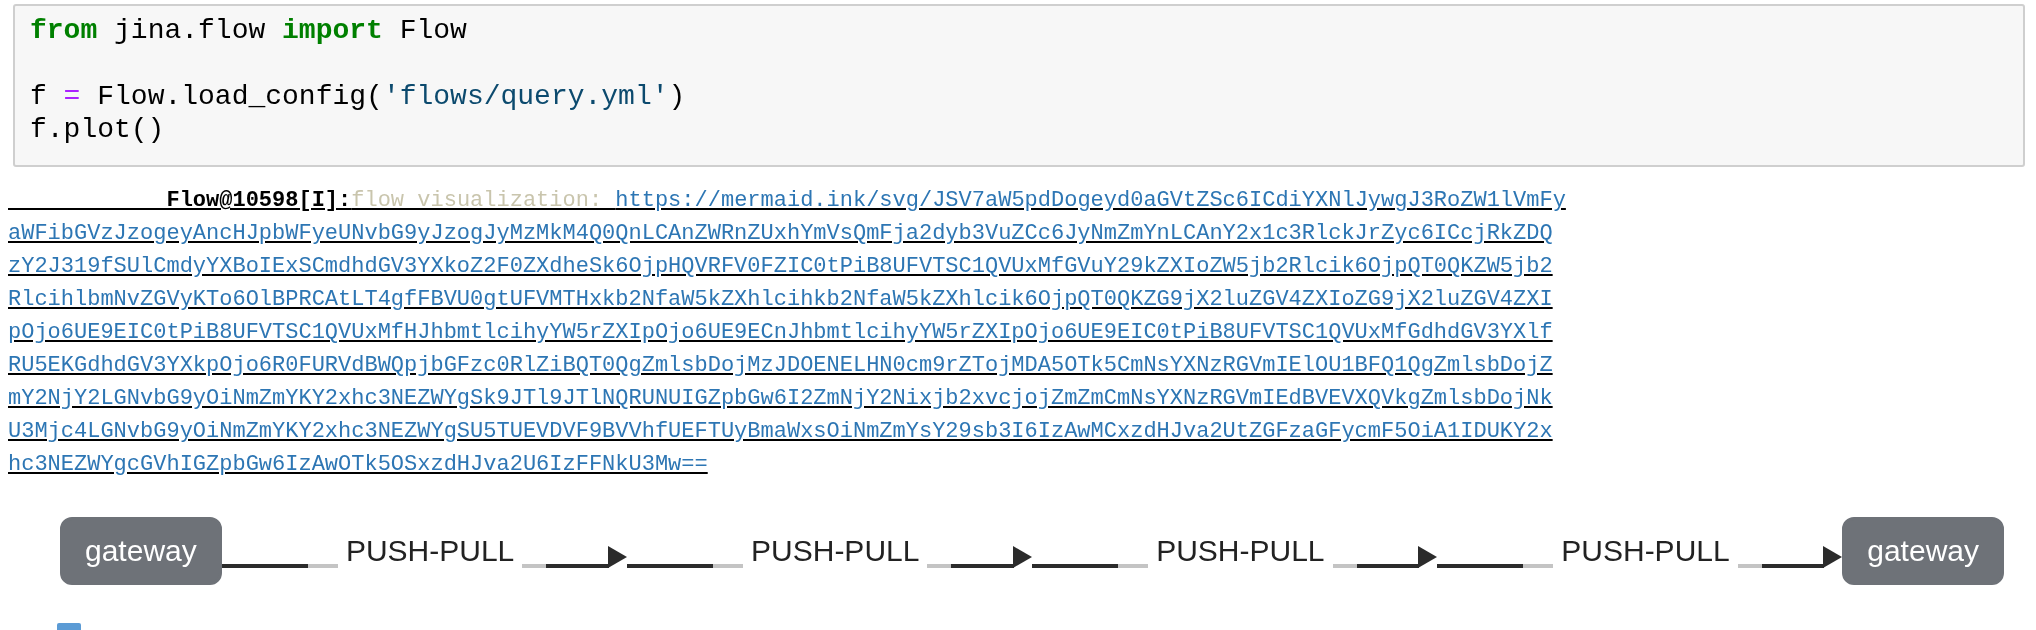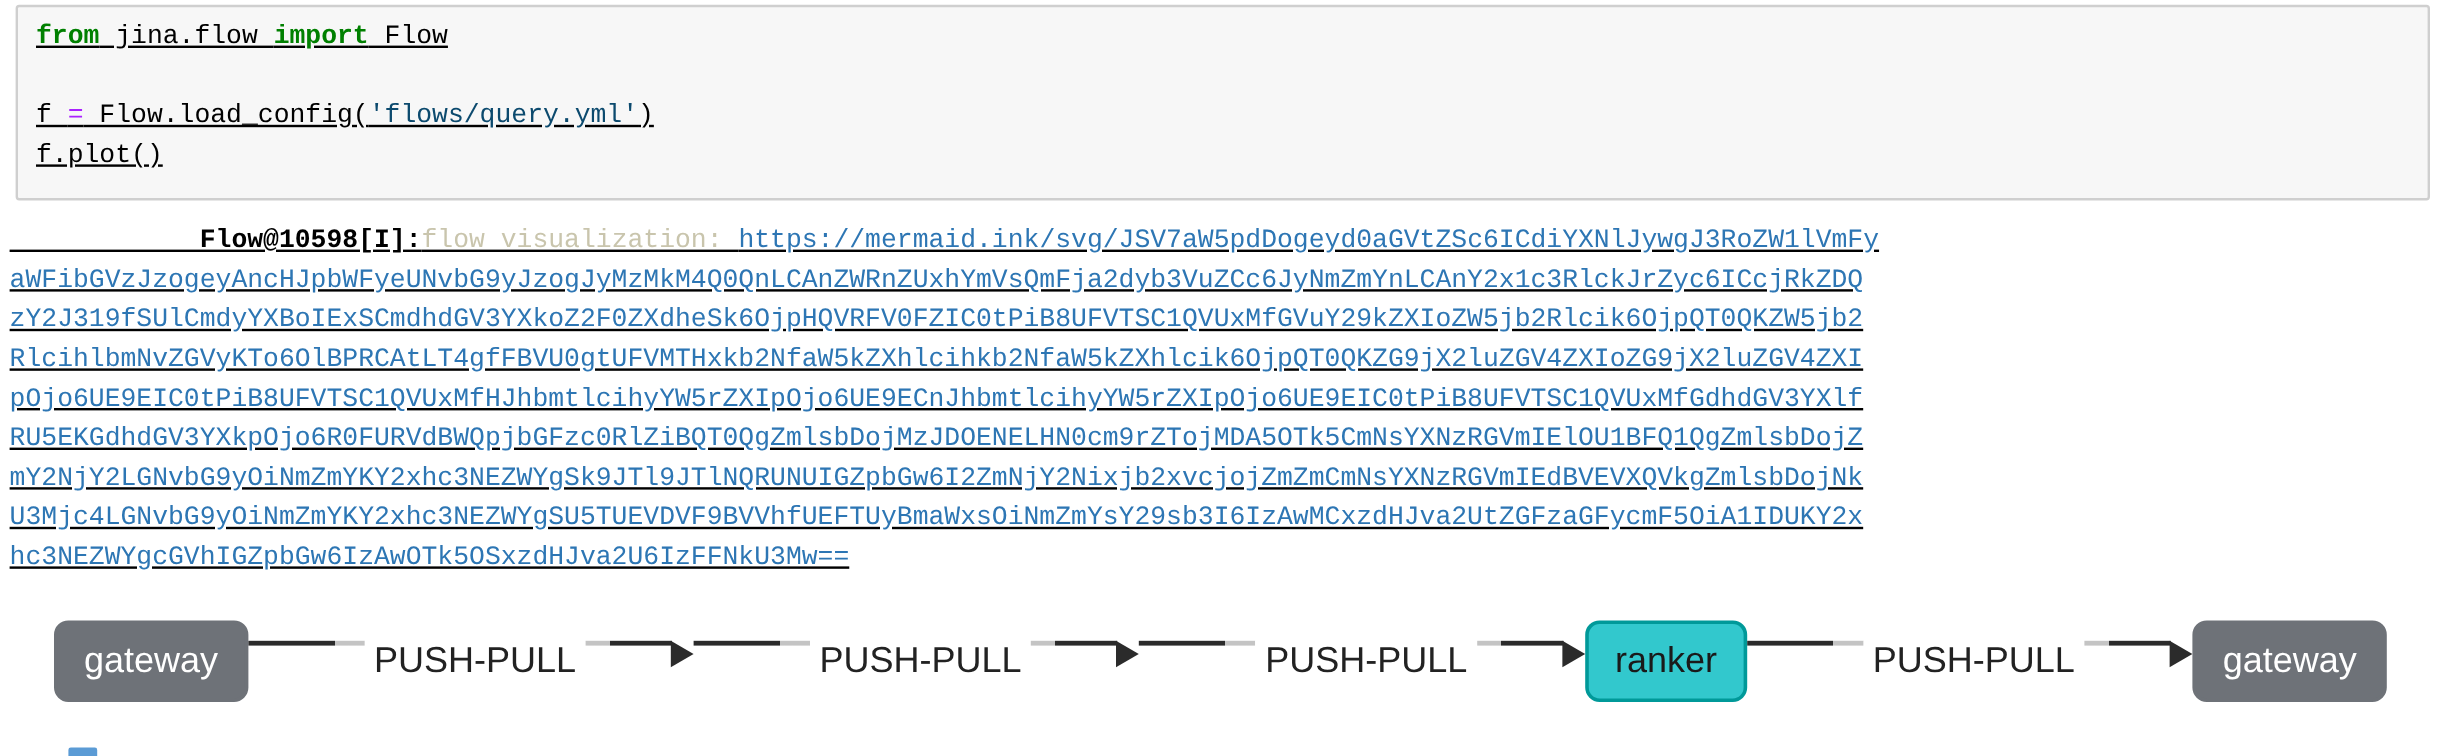--- a/index.html
+++ b/index.html
@@ -16,59 +16,59 @@
   }
   .code-cell{
     position:absolute;left:13px;top:4px;width:2012px;height:163px;
     box-sizing:border-box;
     background:#f7f7f7;border:2px solid #cfcfcf;border-radius:3px;
     padding:8px 0 0 15px;
   }
   .code-cell pre{
     margin:0;
     font-family:"Liberation Mono","DejaVu Sans Mono",monospace;
-    font-size:22px;line-height:33px;color:#000;white-space:pre;text-decoration:underline;
+    font-size:28px;line-height:33px;color:#000;white-space:pre;
   }
   .tok-keyword{color:#008000;font-weight:bold;}
   .tok-operator{color:#AA22FF;}
   .tok-string{color:#0c4a6e;}
   .tok-plain{color:#000;}
   
   .output-area{
     position:absolute;left:8px;top:184px;
   }
   .output-area pre{
     margin:0;
     font-family:"Liberation Mono","DejaVu Sans Mono",monospace;
     font-size:22px;line-height:33px;white-space:pre;text-decoration:underline;
   }
   .log-prefix{color:#000;font-weight:bold;}
   .log-label{color:#c9c5ad;}
   .log-link{color:#2d76b4;text-decoration:none;cursor:pointer;}
   
   .flow-diagram{
-    position:absolute;left:45px;top:514px;width:1944px;height:74px;
+    position:absolute;left:60px;top:514px;width:1944px;height:74px;
     display:flex;align-items:center;
   }
   .flow-node{
     height:68px;display:flex;align-items:center;justify-content:center;
     padding:0 22px;border-radius:12px;font-size:30px;white-space:nowrap;
     box-sizing:border-box;flex:0 0 auto;
   }
   .flow-node.pod{
     background:var(--pod-fill,#32C8CD);
     border:3px solid var(--pod-stroke,#009999);
     color:#1a1a1a;
   }
   .flow-node.gateway{
     background:var(--gw-fill,#6E7278);
     border:3px solid var(--gw-fill,#6E7278);
     color:#ffffff;
   }
-  .connector{flex:1 1 auto;display:flex;align-items:flex-start;min-width:0;}
+  .connector{flex:1 1 auto;display:flex;align-items:flex-end;min-width:0;}
   .line-l{flex:1.1;height:4px;background:linear-gradient(90deg,#2b2b2b 74%,#c4c4c4 74%);}
   .line-r{flex:0.82;height:4px;background:linear-gradient(90deg,#c4c4c4 28%,#2b2b2b 28%);}
   .edge-label{
     flex:0 0 auto;background:#ffffff;color:#222222;
     font-size:30px;padding:0 8px;white-space:nowrap;
   }
   .arrowhead{
     flex:0 0 auto;width:0;height:0;margin-left:-1px;
     border-top:11px solid transparent;border-bottom:11px solid transparent;
     border-left:19px solid #2b2b2b;
@@ -115,21 +115,20 @@
       <div class="edge-label">PUSH-PULL</div>
       <div class="line-r"></div>
       <div class="arrowhead"></div>
     </div>
     <div class="connector">
       <div class="line-l"></div>
       <div class="edge-label">PUSH-PULL</div>
       <div class="line-r"></div>
       <div class="arrowhead"></div>
     </div>
-    <div class="flow-node pod">ranker</div>
     <div class="connector">
       <div class="line-l"></div>
       <div class="edge-label">PUSH-PULL</div>
       <div class="line-r"></div>
       <div class="arrowhead"></div>
     </div>
     <div class="flow-node gateway">gateway</div>
   </div>
 
 <div class="bottom-sliver"></div>

